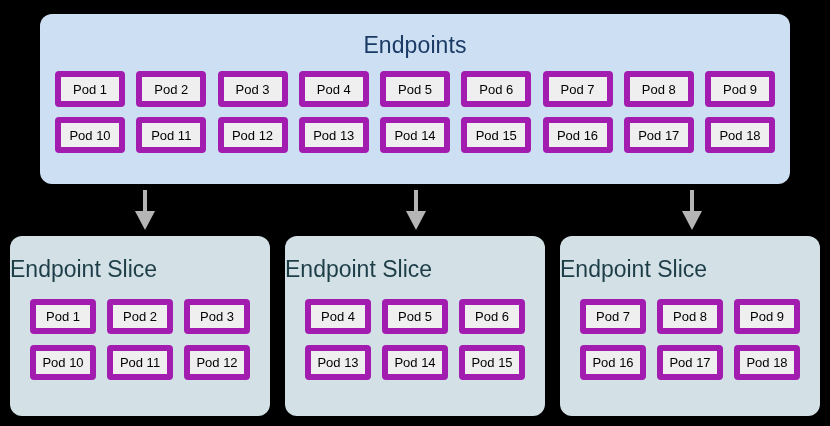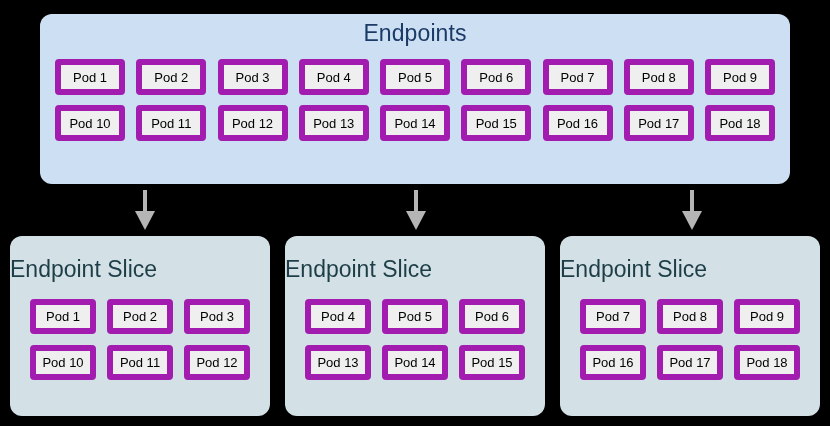--- a/index.html
+++ b/index.html
@@ -25,21 +25,21 @@
     background: #cddff2;
     border-radius: 12px;
     box-sizing: border-box;
   }
   .endpoints-title {
     text-align: center;
     color: #1b3a66;
     font-size: 23px;
     line-height: 23px;
     letter-spacing: 0.1px;
-    padding-top: 8px;
+    padding-top: 20px;
     font-weight: 400;
   }
   .endpoints-rows {
     padding: 14px 15px 0 15px;
   }
   .pod-row {
     display: flex;
     justify-content: space-between;
     margin-bottom: 10px;
   }

